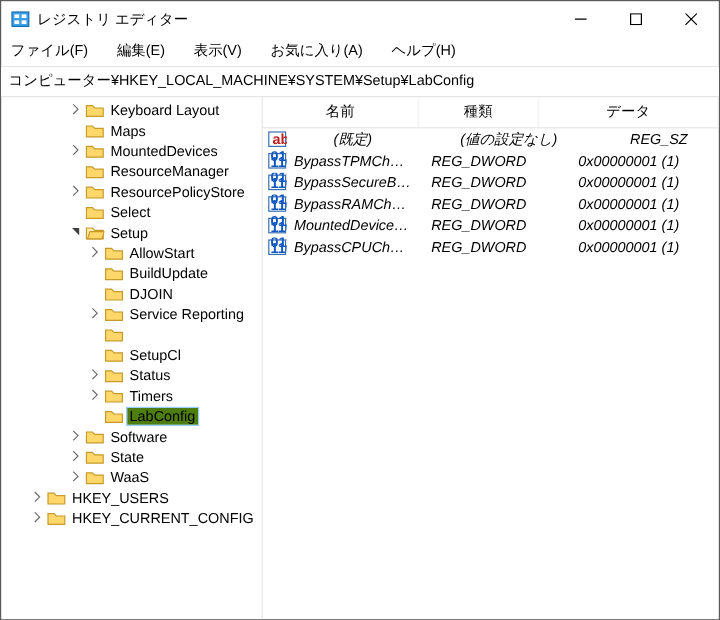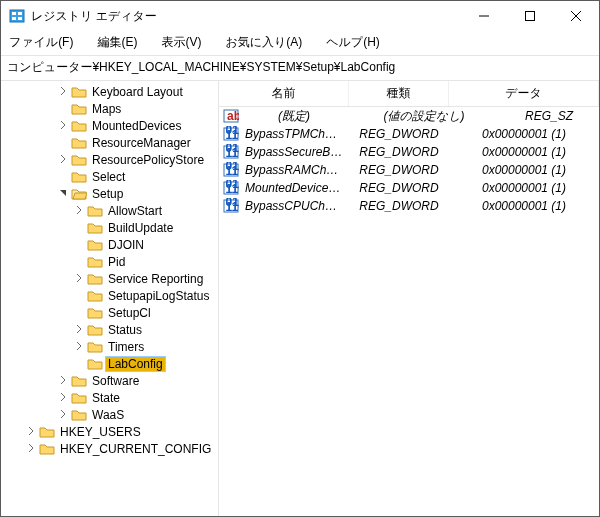--- a/index.html
+++ b/index.html
@@ -14,21 +14,21 @@
 .addressbar { border-top: 1px solid #e5e5e5; border-bottom: 1px solid #e5e5e5; padding: 3px 6px 4px; background: #fff; }
 .content { flex: 1; display: flex; min-height: 0; }
 .tree { width: 218px; border-right: 1px solid #e5e5e5; overflow: hidden; padding-top: 4px; }
 .tree .row { display: flex; align-items: flex-start; height: 17px; white-space: nowrap; }
 .tree .indent { display: inline-block; height: 1px; }
 .expander { width: 12px; height: 12px; display: inline-flex; align-items: center; justify-content: center; color: #6b6b6b; }
 .expander.blank { visibility: hidden; }
 .folder { width: 16px; height: 14px; margin: 0 3px 0 2px; }
 .folder-closed { fill: #ffd76a; stroke: #c79a2a; }
 .folder-open { fill: #ffe9a8; stroke: #c79a2a; }
-.label.selected { background: #eab308; outline: 1px solid #99cfff; padding: 0 2px; }
+.label.selected { background: #4d7c0f; outline: 1px solid #99cfff; padding: 0 2px; }
 .label { padding: 0 2px; }
 .list { flex: 1; overflow: hidden; text-align: center; }
 .list-header { display: flex; border-bottom: 1px solid #e5e5e5; }
 .list-header .col { padding: 4px 6px; border-right: 1px solid #f0f0f0; }
 .col-name { width: 130px; }
 .col-type { width: 100px; }
 .col-data { flex: 1; }
 .list-body .lrow { display: flex; align-items: center; height: 18px; }
 .lrow .cell { padding: 0 6px; white-space: nowrap; overflow: hidden; text-overflow: ellipsis; font-style: italic; }
 .val-icon { width: 16px; height: 16px; margin-left: 4px; flex-shrink: 0; }
@@ -196,51 +196,40 @@
         <span class="expander blank"></span>
         <span>
           <svg class="folder" viewBox="0 0 16 14">
             <path class="folder-closed" d="M1 3 L6 3 L8 5 L15 5 L15 12 L1 12 Z"></path>
           </svg>
         </span>
         <span class="label">DJOIN</span>
       </div>
       <div class="row">
         <span class="indent" style="width: 72px;"></span>
-        <span class="expander blank"></span>
-        <span>
-          <svg class="folder" viewBox="0 0 16 14">
-            <path class="folder-closed" d="M1 3 L6 3 L8 5 L15 5 L15 12 L1 12 Z"></path>
-          </svg>
-        </span>
-        <span class="label">Pid</span>
-      </div>
-      <div class="row">
-        <span class="indent" style="width: 72px;"></span>
         <span class="expander">
           <svg width="10" height="10" viewBox="0 0 10 10">
             <path d="M3 1 L7 5 L3 9" fill="none" stroke="#6b6b6b" stroke-width="1"></path>
           </svg>
         </span>
         <span>
           <svg class="folder" viewBox="0 0 16 14">
             <path class="folder-closed" d="M1 3 L6 3 L8 5 L15 5 L15 12 L1 12 Z"></path>
           </svg>
         </span>
         <span class="label">Service Reporting</span>
       </div>
       <div class="row">
         <span class="indent" style="width: 72px;"></span>
         <span class="expander blank"></span>
         <span>
           <svg class="folder" viewBox="0 0 16 14">
             <path class="folder-closed" d="M1 3 L6 3 L8 5 L15 5 L15 12 L1 12 Z"></path>
           </svg>
         </span>
-        <span class="label">SetupapiLogStatus</span>
       </div>
       <div class="row">
         <span class="indent" style="width: 72px;"></span>
         <span class="expander blank"></span>
         <span>
           <svg class="folder" viewBox="0 0 16 14">
             <path class="folder-closed" d="M1 3 L6 3 L8 5 L15 5 L15 12 L1 12 Z"></path>
           </svg>
         </span>
         <span class="label">SetupCl</span>

